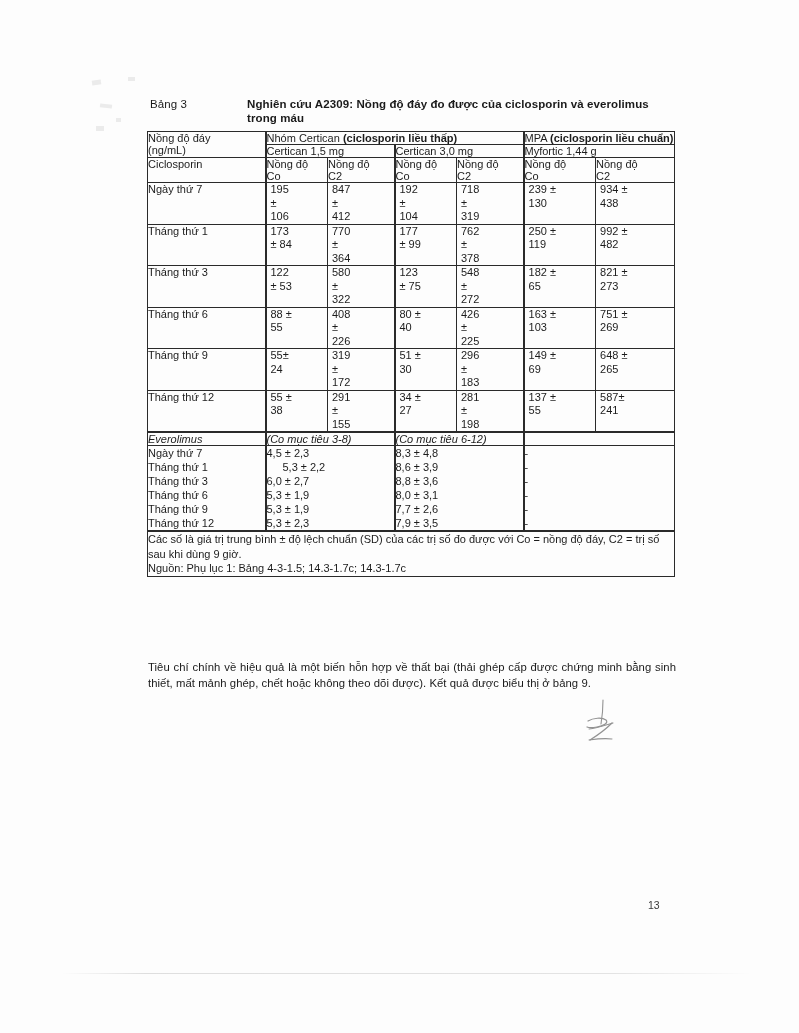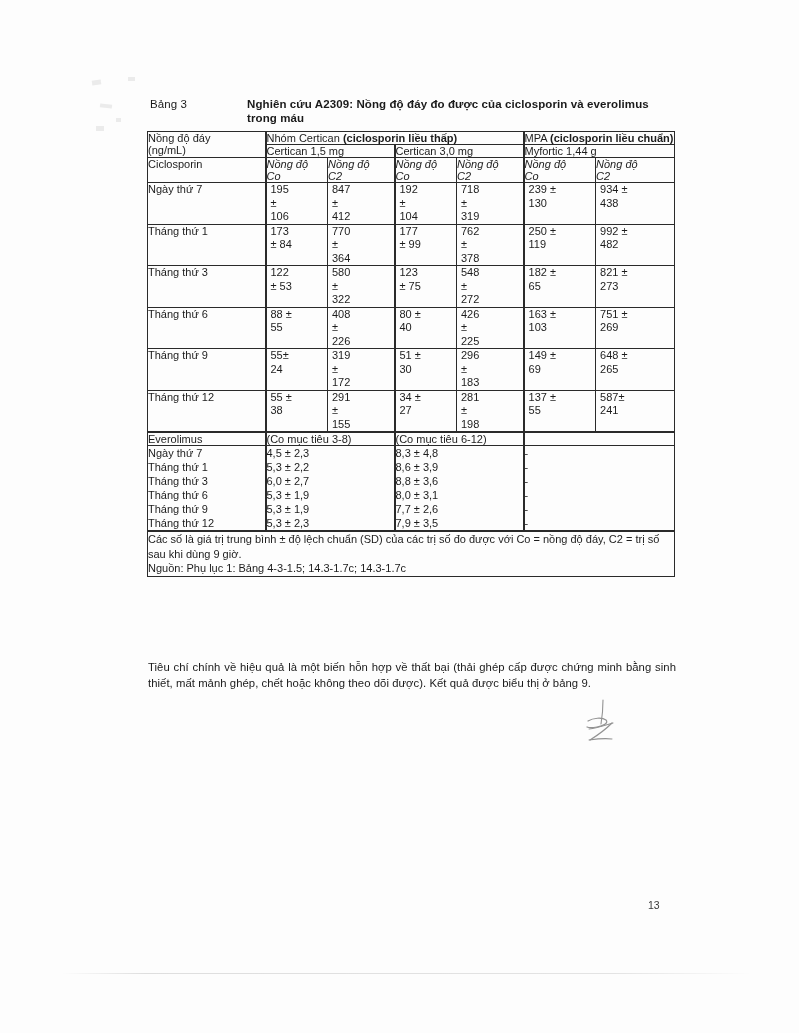--- a/index.html
+++ b/index.html
@@ -72,26 +72,26 @@
   table.main td, table.main th {
     border: 1px solid #2a2a2a;
     padding: 0;
     vertical-align: top;
     font-weight: normal;
     text-align: left;
   }
   .pad { padding: 3px 6px 4px 6px; }
   .ctr { text-align: center; }
   .bold { font-weight: bold; }
-  .ital { font-style: italic; }
+  .ital { }
   .nb { border-left: none !important; }
 
   
   .sep-left { border-left: 2px solid #2a2a2a !important; }
-  .thick-top { border-top: 2px solid #2a2a2a !important; }
+  .thick-top { border-top: 2px solid #2a2a2a !important; font-style: italic; }
 
   
   .valcell {
     padding: 3px 4px 4px 4px;
     line-height: 13.5px;
     font-size: 11px;
     margin-top: 19px;
   }
   .v-line { display: block; }
   .v-left  { text-align: left;  padding-left: 4px; }
@@ -425,21 +425,21 @@
       </tbody>
       <tbody id="ev-rows">
           <tr class="ev-row">
             <td style="border-top: none; border-bottom: none;">Ngày thứ 7</td>
             <td colspan="2" class="ev-val sep-left" style="border-top: none; border-bottom: none; margin-top: 19px;">4,5 ± 2,3</td>
             <td colspan="2" class="ev-val sep-left" style="border-top: none; border-bottom: none;">8,3 ± 4,8</td>
             <td colspan="2" class="dash sep-left" style="border-top: none; border-bottom: none;">-</td>
           </tr>
           <tr class="ev-row">
             <td style="border-top: none; border-bottom: none;">Tháng thứ 1</td>
-            <td colspan="2" class="ev-val sep-left" style="border-top: none; border-bottom: none;">5,3 ± 2,2</td>
+            <td colspan="2" class="ev-val sep-left" style="border-top: none; border-bottom: none; padding-left: 16px;">5,3 ± 2,2</td>
             <td colspan="2" class="ev-val sep-left" style="border-top: none; border-bottom: none;">8,6 ± 3,9</td>
             <td colspan="2" class="dash sep-left" style="border-top: none; border-bottom: none;">-</td>
           </tr>
           <tr class="ev-row">
             <td style="border-top: none; border-bottom: none;">Tháng thứ 3</td>
             <td colspan="2" class="ev-val sep-left" style="border-top: none; border-bottom: none;">6,0 ± 2,7</td>
             <td colspan="2" class="ev-val sep-left" style="border-top: none; border-bottom: none;">8,8 ± 3,6</td>
             <td colspan="2" class="dash sep-left" style="border-top: none; border-bottom: none;">-</td>
           </tr>
           <tr class="ev-row">

